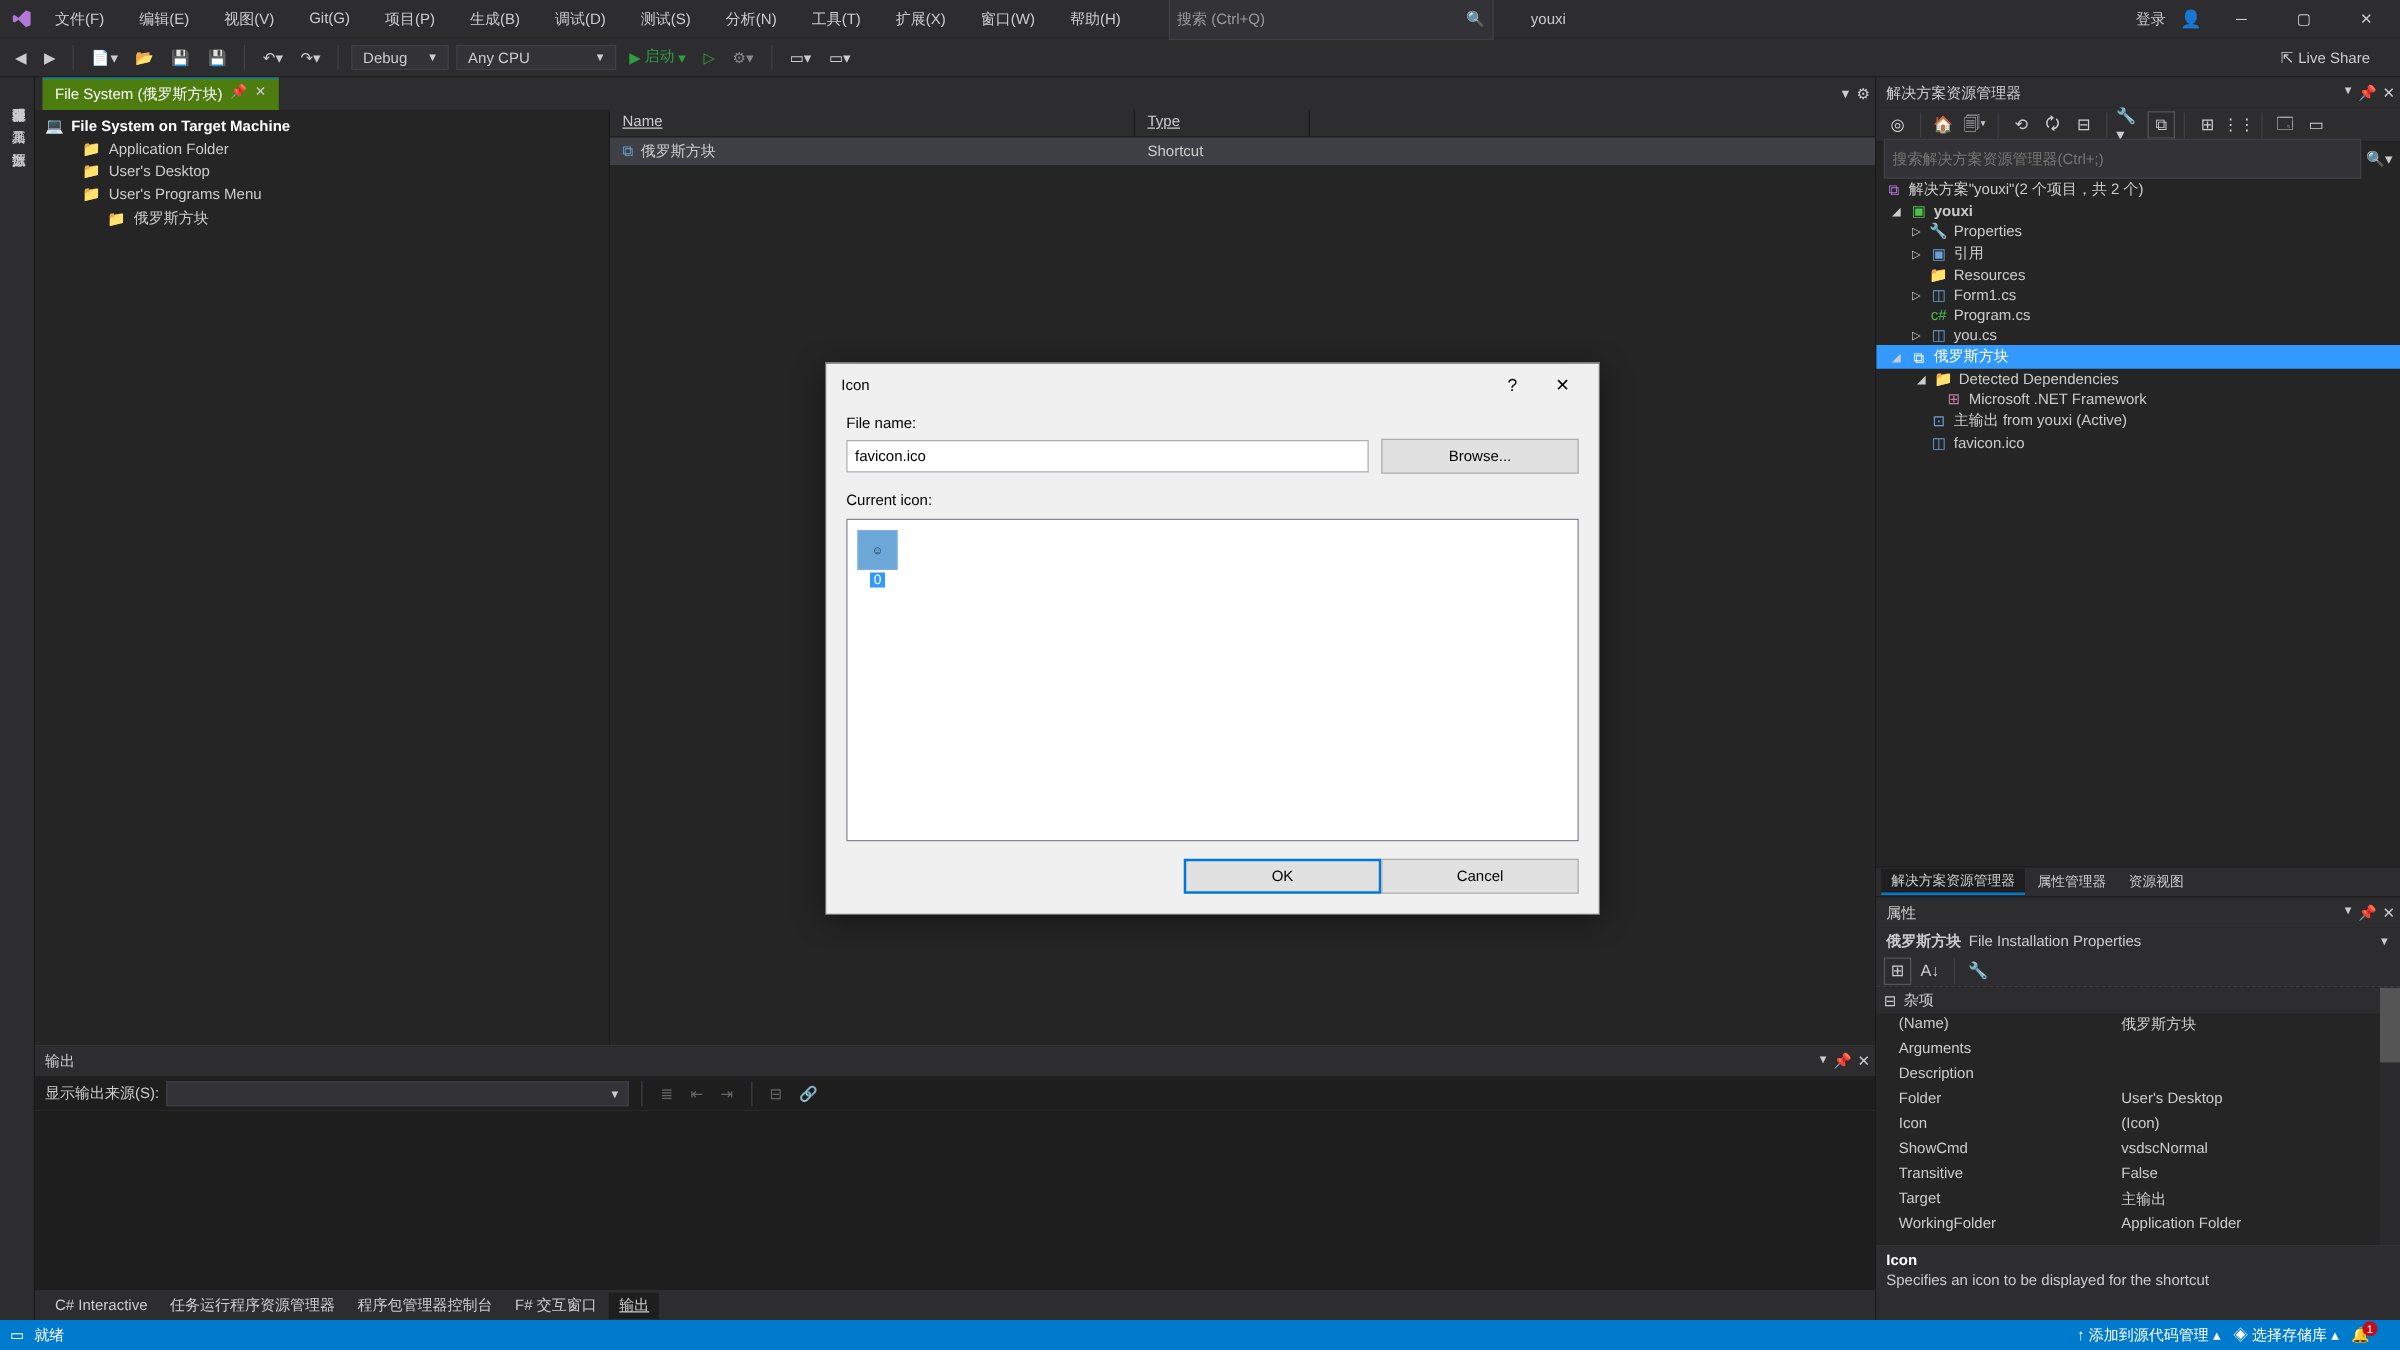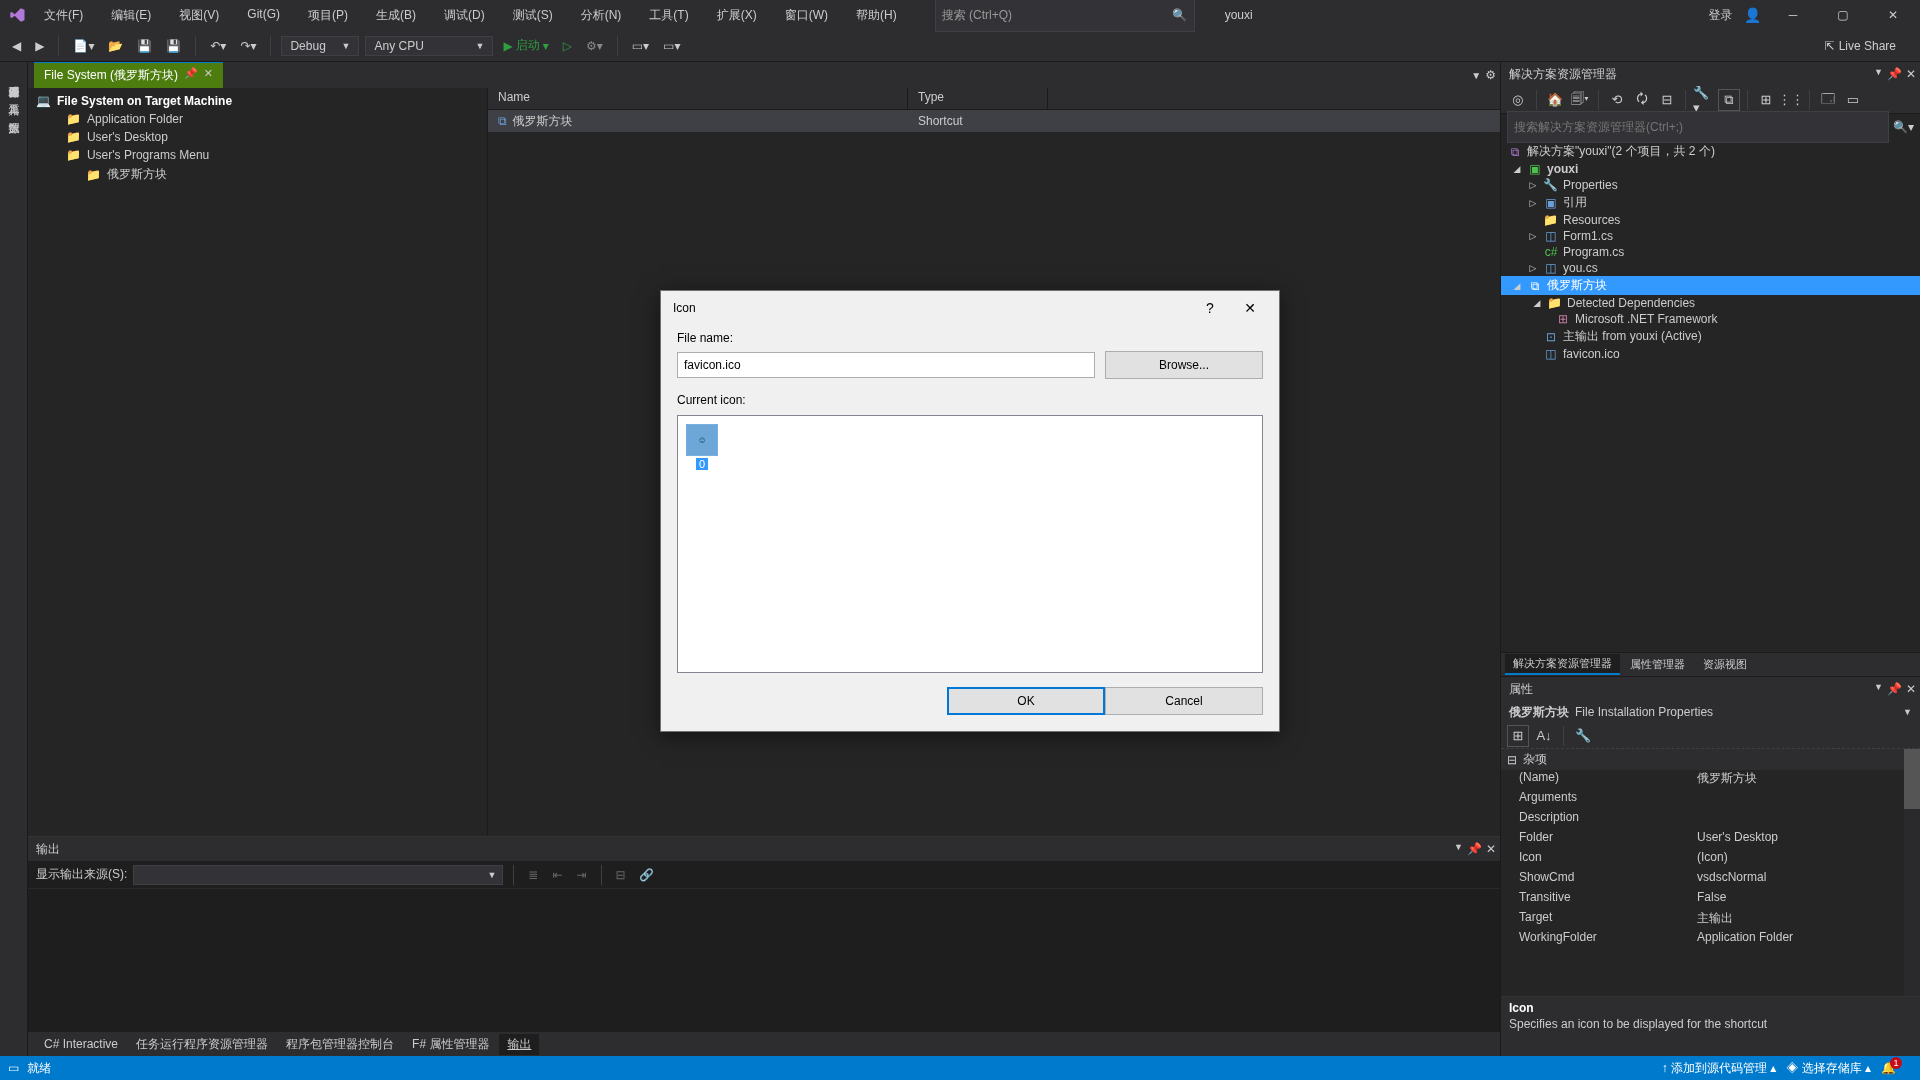--- a/index.html
+++ b/index.html
@@ -29,21 +29,21 @@
 .tab-pin { font-size: 11px; }
 .tab-close { font-size: 11px; color: #ccc; }
 .doc-tabs-right { position: absolute; right: 4px; display: flex; gap: 4px; align-items: center; }
 .file-system-view { flex: 1; display: flex; background: #252526; }
 .fs-tree { width: 460px; background: #252526; border-right: 1px solid #1b1b1c; padding: 4px 0; }
 .fs-tree-item { padding: 2px 0 2px 12px; display: flex; align-items: center; gap: 6px; color: #ccc; cursor: pointer; }
 .fs-tree-item.bold { font-weight: bold; color: #fff; }
 .fs-tree-item .folder-icon { color: #d7ba7d; font-size: 12px; }
 .fs-list { flex: 1; background: #252526; }
 .fs-list-header { display: flex; background: #2d2d30; border-bottom: 1px solid #1b1b1b; height: 22px; }
-.fs-col { padding: 2px 10px; border-right: 1px solid #1b1b1b; color: #ccc; }
+.fs-col { padding: 2px 10px; border-right: 1px solid #1b1b1b; color: #ccc; text-decoration: underline; }
 .fs-col.name { width: 420px; }
 .fs-col.type { width: 140px; }
 .fs-row { display: flex; height: 22px; align-items: center; }
 .fs-row.selected { background: #3f3f46; }
 .fs-row .name { width: 420px; padding-left: 10px; display: flex; align-items: center; gap: 6px; }
 .fs-row .type { width: 140px; padding-left: 10px; }
 .output-panel { height: 220px; background: #1e1e1e; border-top: 1px solid #333; display: flex; flex-direction: column; }
 .output-header { height: 24px; background: #2d2d30; display: flex; align-items: center; padding: 0 8px; position: relative; }
 .output-header-right { position: absolute; right: 4px; display: flex; gap: 4px; }
 .output-toolbar { height: 28px; display: flex; align-items: center; padding: 0 8px; gap: 6px; background: #1e1e1e; border-bottom: 1px solid #2a2a2a; }
@@ -61,21 +61,21 @@
 .sol-search { height: 26px; background: #252526; padding: 2px 6px; display: flex; align-items: center; }
 .sol-search input { flex: 1; background: #333337; border: 1px solid #3f3f46; color: #999; padding: 2px 6px; height: 32px; }
 .sol-tree { flex: 1; overflow: auto; padding: 2px 0; }
 .tree-item { display: flex; align-items: center; gap: 4px; padding: 1px 0; color: #ccc; cursor: pointer; white-space: nowrap; }
 .tree-item .expander { width: 12px; text-align: center; color: #ccc; font-size: 9px; }
 .tree-item.selected { background: #3399ff; color: #fff; }
 .tree-item .tree-icon { display: inline-flex; width: 16px; justify-content: center; }
 .panel-tabs { height: 24px; background: #2d2d30; display: flex; align-items: center; padding: 0 4px; gap: 2px; border-top: 1px solid #1b1b1c; }
 .panel-tab { padding: 2px 8px; color: #ccc; cursor: pointer; font-size: 11px; }
 .panel-tab.active { background: #1e1e1e; border-bottom: 2px solid #007acc; }
-.props-panel { height: 380px; display: flex; flex-direction: column; border-top: 1px solid #1b1b1c; }
+.props-panel { height: 339px; display: flex; flex-direction: column; border-top: 1px solid #1b1b1c; }
 .props-obj { height: 22px; background: #2d2d30; display: flex; align-items: center; padding: 0 8px; gap: 6px; }
 .props-toolbar { height: 26px; background: #2d2d30; display: flex; align-items: center; padding: 0 6px; gap: 4px; border-bottom: 1px dashed #3f3f46; }
 .props-grid { flex: 1; overflow: auto; background: #252526; position: relative;}
 .props-scroll-track { position:absolute; right:0; top:0; bottom:0; width:16px; background:#2a2a2c;}
 .props-scroll-thumb { position:absolute; right:0; top:0; width:16px; height:60px; background:#555;}
 .props-cat { padding: 2px 6px; background: #2d2d30; display: flex; align-items: center; gap: 6px; color: #ccc; }
 .props-row { display: flex; height: 20px; border-bottom: 1px solid transparent; }
 .props-row .pname { width: 190px; padding-left: 18px; color: #ccc; }
 .props-row .pval { flex: 1; color: #ccc; padding-left: 6px; }
 .props-desc { height: 60px; background: #2d2d30; border-top: 1px solid #333; padding: 4px 8px; }
@@ -253,21 +253,21 @@
         <span class="tb-btn" style="color:#666;">⇥</span>
         <span class="tb-sep"></span>
         <span class="tb-btn" style="color:#666;">⊟</span>
         <span class="tb-btn">🔗</span>
       </div>
       <div class="output-body"></div>
       <div class="bottom-tabs" id="bottom-tabs">
           <span class="bottom-tab">C# Interactive</span>
           <span class="bottom-tab">任务运行程序资源管理器</span>
           <span class="bottom-tab">程序包管理器控制台</span>
-          <span class="bottom-tab">F# 属性管理器</span>
+          <span class="bottom-tab">F# 交互窗口</span>
           <span class="bottom-tab active">输出</span>
         </div>
     </div>
   </div>
 
   <div class="right-panels">
     <div class="panel-header">
       <span>解决方案资源管理器</span>
       <div class="panel-header-right">
         <span style="font-size:9px;">▼</span>

